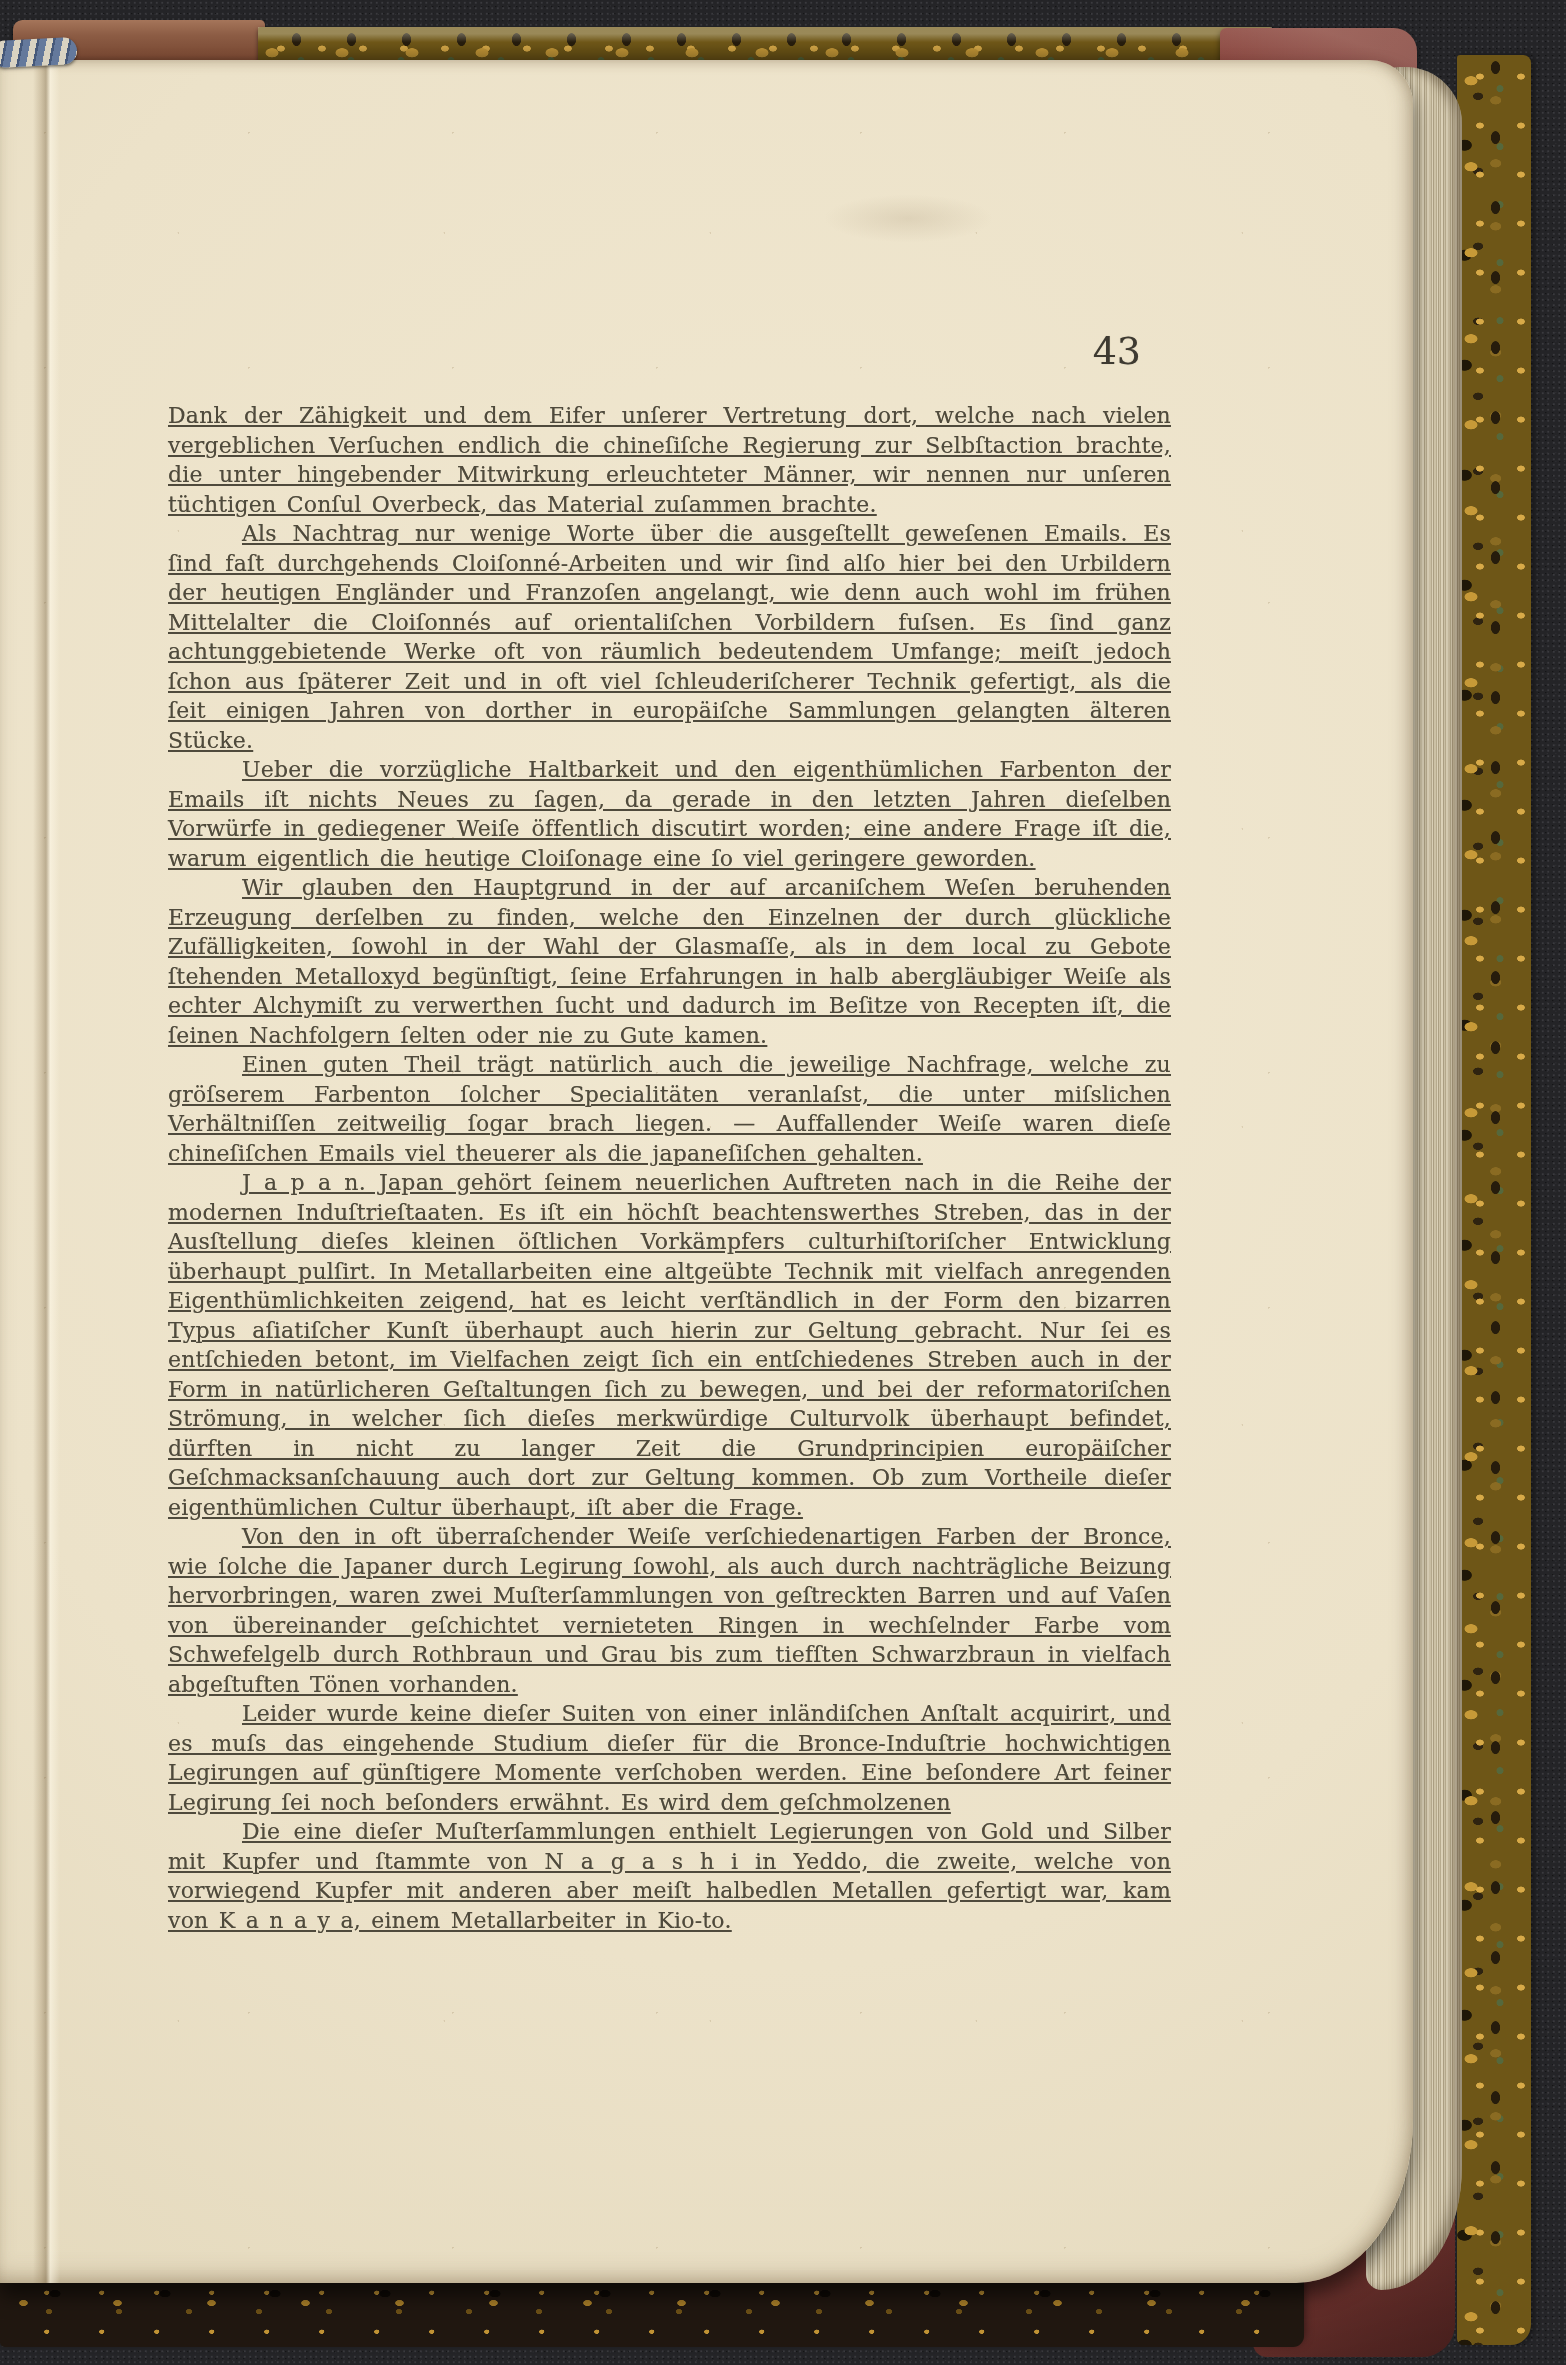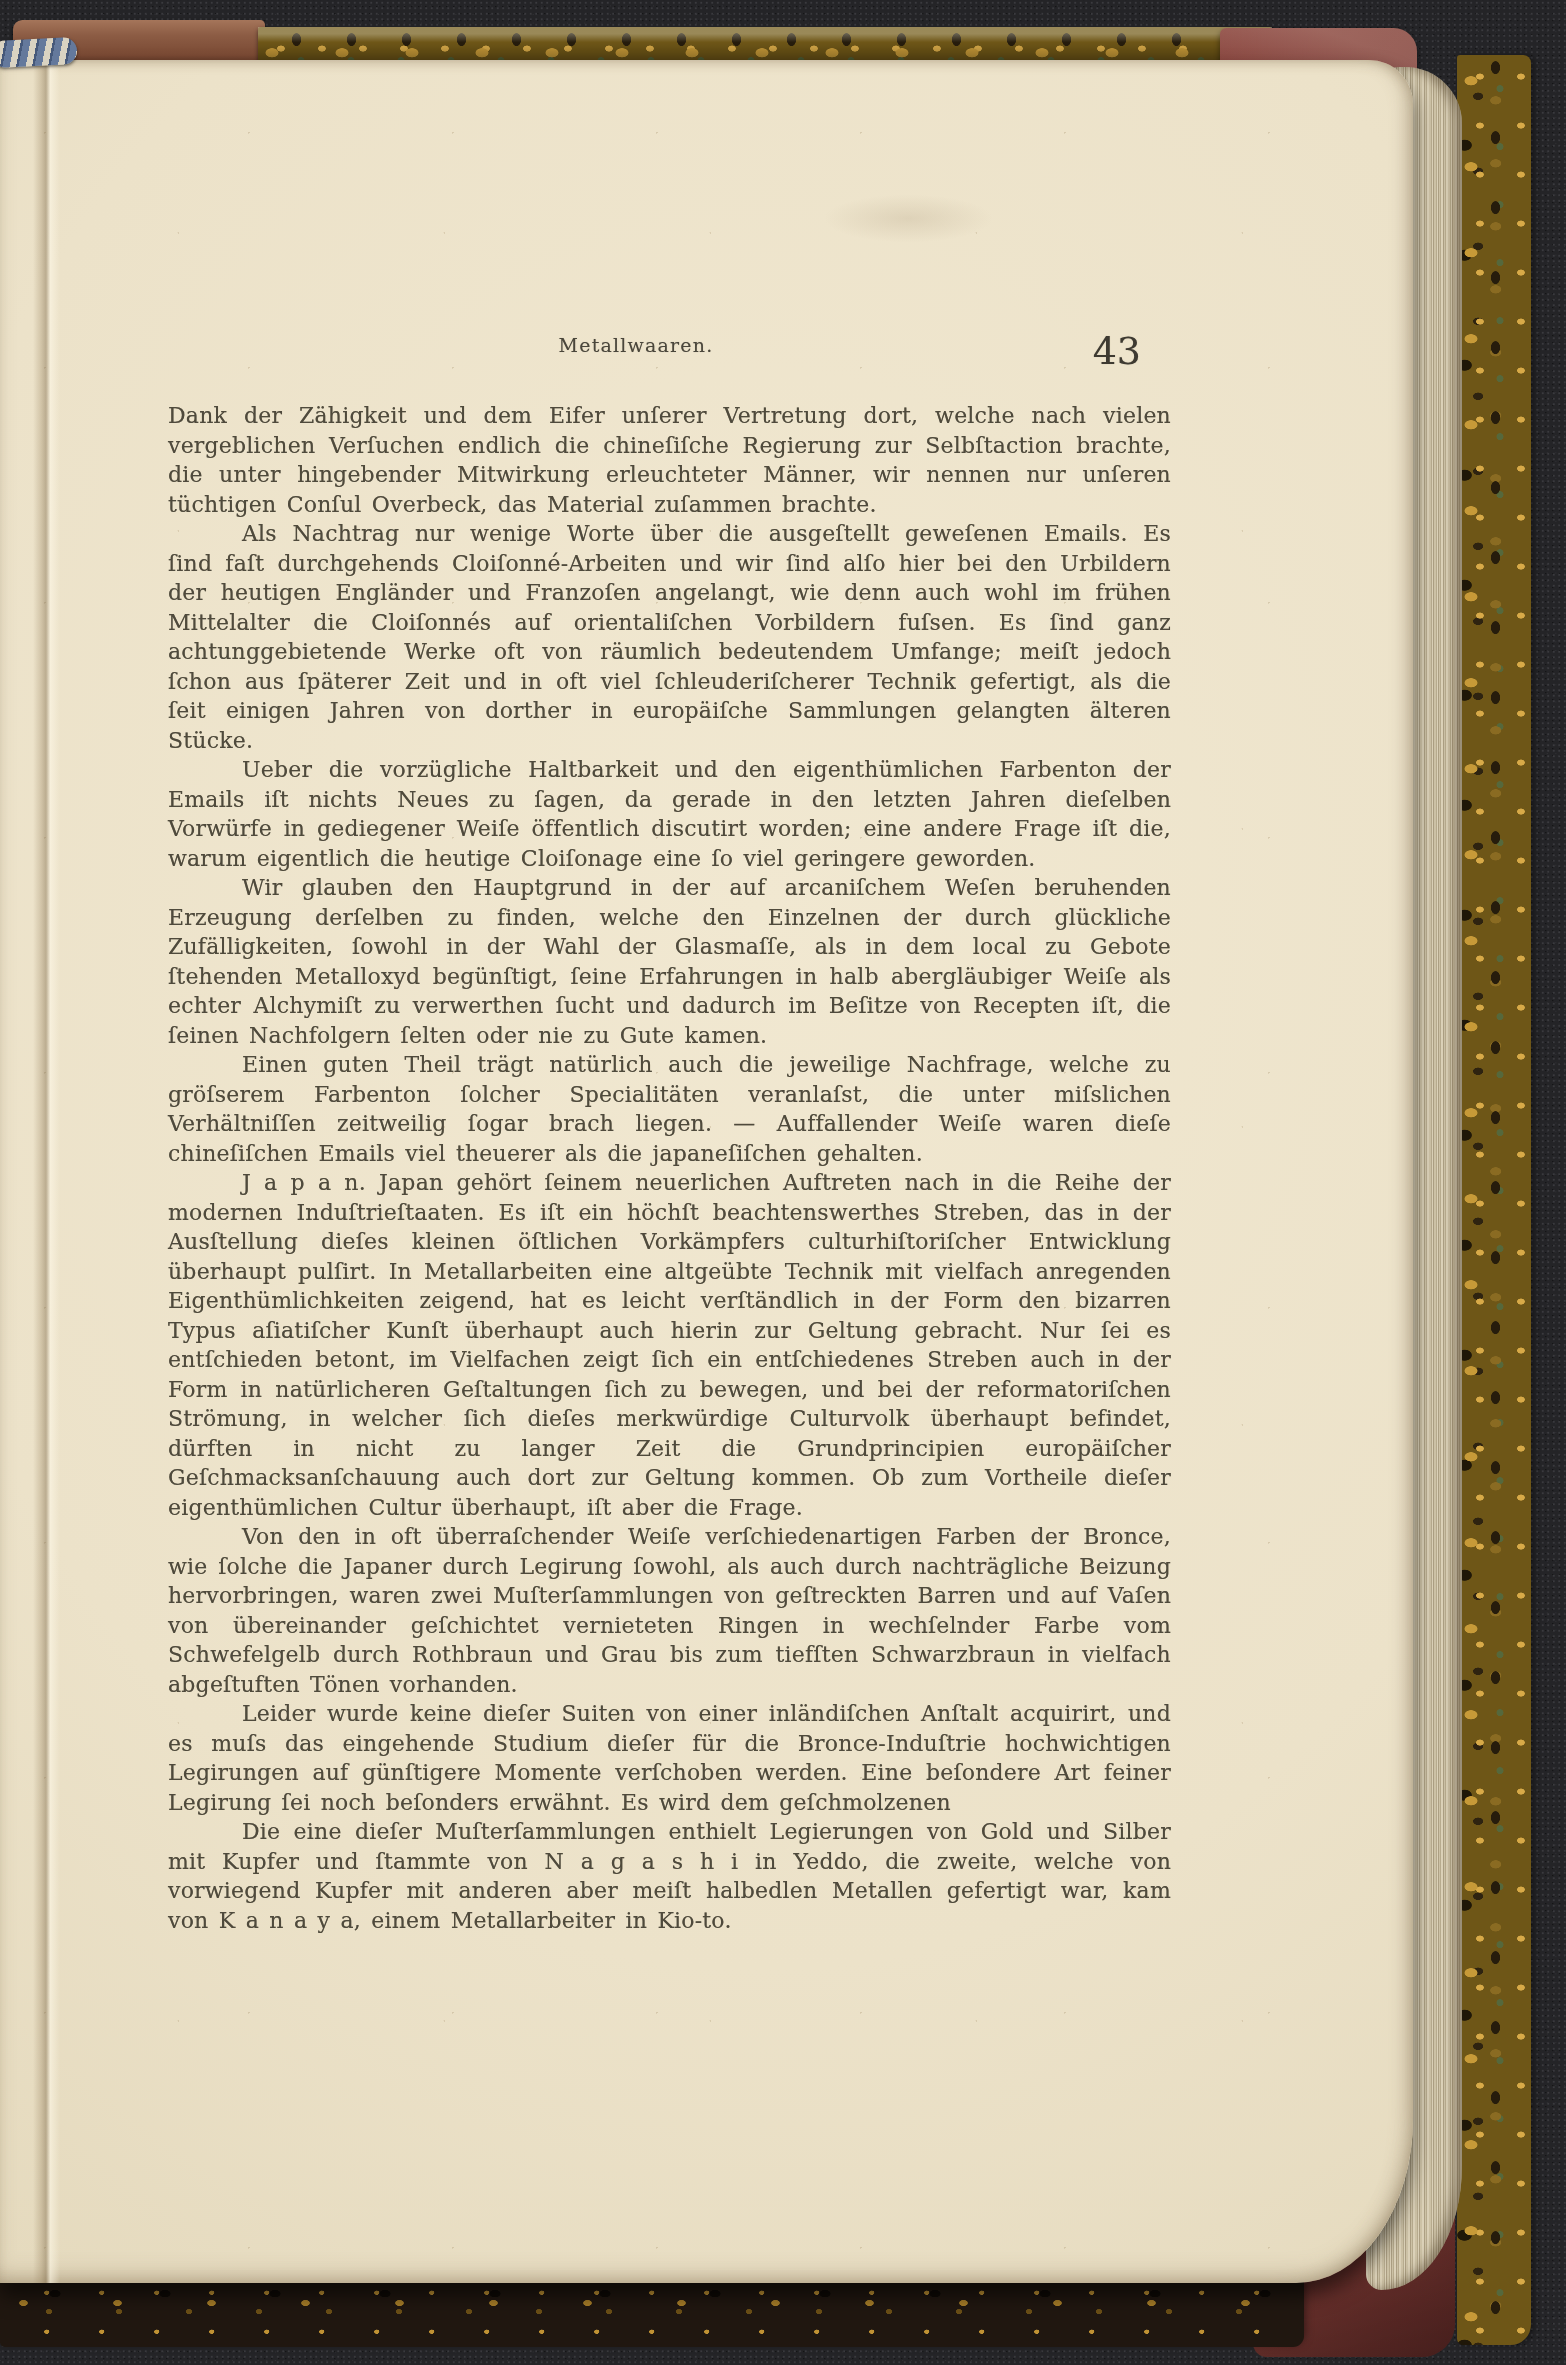--- a/index.html
+++ b/index.html
@@ -84,21 +84,21 @@
   
   .content{position:absolute;left:168px;top:274px;width:1003px;color:#4f4a3c;}
   .header-row{position:relative;height:36px;}
   .running-header{position:absolute;left:0;right:67px;text-align:center;
     font-size:19px;letter-spacing:1.2px;color:#4a463b;
     text-shadow:0 0 0.8px rgba(74,70,59,.35);}
   .page-number{position:absolute;right:30px;top:-4.7px;font-size:38px;color:#3e3a31;
     text-shadow:0 0 0.8px rgba(62,58,49,.35);}
   .body-text{margin-top:31px;font-size:22px;line-height:29.5px;
     text-align:justify;letter-spacing:0.2px;word-spacing:3.1px;
-    text-shadow:0 0 0.5px rgba(79,74,60,.55);}
+    text-shadow:0 0 0.5px rgba(79,74,60,.55);text-decoration:underline;}
   .body-text p{margin:0;}
   .body-text p.indent{text-indent:74px;}
 </style>
 </head>
 <body>
 
 <div id="stage">
   <div class="backdrop"></div>
 
   <div class="top-spine-leather"></div>
@@ -109,21 +109,20 @@
   <div class="bottom-edge-marble marble-dark"></div>
 
   <div class="page-block-edges"></div>
 
   <div class="book-page">
     <div class="page-gutter-crease"></div>
     <div class="page-stain"></div>
 
     <div class="content">
       <div class="header-row">
-        <div class="running-header">Metallwaaren.</div>
         <div class="page-number">43</div>
       </div>
       <div class="body-text">
         <p>Dank der Zähigkeit und dem Eifer unſerer Vertretung dort, welche nach vielen vergeblichen Verſuchen endlich die chineſiſche Regierung zur Selbſtaction brachte, die unter hingebender Mitwirkung erleuchteter Männer, wir nennen nur unſeren tüchtigen Conſul Overbeck, das Material zuſammen brachte.</p>
         <p class="indent">Als Nachtrag nur wenige Worte über die ausgeſtellt geweſenen Emails. Es ſind faſt durchgehends Cloiſonné-Arbeiten und wir ſind alſo hier bei den Urbildern der heutigen Engländer und Franzoſen angelangt, wie denn auch wohl im frühen Mittelalter die Cloiſonnés auf orientaliſchen Vorbildern fuſsen. Es ſind ganz achtunggebietende Werke oft von räumlich bedeutendem Umfange; meiſt jedoch ſchon aus ſpäterer Zeit und in oft viel ſchleuderiſcherer Technik gefertigt, als die ſeit einigen Jahren von dorther in europäiſche Sammlungen gelangten älteren Stücke.</p>
         <p class="indent">Ueber die vorzügliche Haltbarkeit und den eigenthümlichen Farbenton der Emails iſt nichts Neues zu ſagen, da gerade in den letzten Jahren dieſelben Vorwürfe in gediegener Weiſe öffentlich discutirt worden; eine andere Frage iſt die, warum eigentlich die heutige Cloiſonage eine ſo viel geringere geworden.</p>
         <p class="indent">Wir glauben den Hauptgrund in der auf arcaniſchem Weſen beruhenden Erzeugung derſelben zu finden, welche den Einzelnen der durch glückliche Zufälligkeiten, ſowohl in der Wahl der Glasmaſſe, als in dem local zu Gebote ſtehenden Metalloxyd begünſtigt, ſeine Erfahrungen in halb abergläubiger Weiſe als echter Alchymiſt zu verwerthen ſucht und dadurch im Beſitze von Recepten iſt, die ſeinen Nachfolgern ſelten oder nie zu Gute kamen.</p>
         <p class="indent">Einen guten Theil trägt natürlich auch die jeweilige Nachfrage, welche zu gröſserem Farbenton ſolcher Specialitäten veranlaſst, die unter miſslichen Verhältniſſen zeitweilig ſogar brach liegen. — Auffallender Weiſe waren dieſe chineſiſchen Emails viel theuerer als die japaneſiſchen gehalten.</p>
         <p class="indent">J a p a n.   Japan gehört ſeinem neuerlichen Auftreten nach in die Reihe der modernen Induſtrieſtaaten. Es iſt ein höchſt beachtenswerthes Streben, das in der Ausſtellung dieſes kleinen öſtlichen Vorkämpfers culturhiſtoriſcher Entwicklung überhaupt pulſirt. In Metallarbeiten eine altgeübte Technik mit vielfach anregenden Eigenthümlichkeiten zeigend, hat es leicht verſtändlich in der Form den bizarren Typus aſiatiſcher Kunſt überhaupt auch hierin zur Geltung gebracht. Nur ſei es entſchieden betont, im Vielfachen zeigt ſich ein entſchiedenes Streben auch in der Form in natürlicheren Geſtaltungen ſich zu bewegen, und bei der reformatoriſchen Strömung, in welcher ſich dieſes merkwürdige Culturvolk überhaupt befindet, dürften in nicht zu langer Zeit die Grundprincipien europäiſcher Geſchmacksanſchauung auch dort zur Geltung kommen. Ob zum Vortheile dieſer eigenthümlichen Cultur überhaupt, iſt aber die Frage.</p>
         <p class="indent">Von den in oft überraſchender Weiſe verſchiedenartigen Farben der Bronce, wie ſolche die Japaner durch Legirung ſowohl, als auch durch nachträgliche Beizung hervorbringen, waren zwei Muſterſammlungen von geſtreckten Barren und auf Vaſen von übereinander geſchichtet vernieteten Ringen in wechſelnder Farbe vom Schwefelgelb durch Rothbraun und Grau bis zum tiefſten Schwarzbraun in vielfach abgeſtuften Tönen vorhanden.</p>

